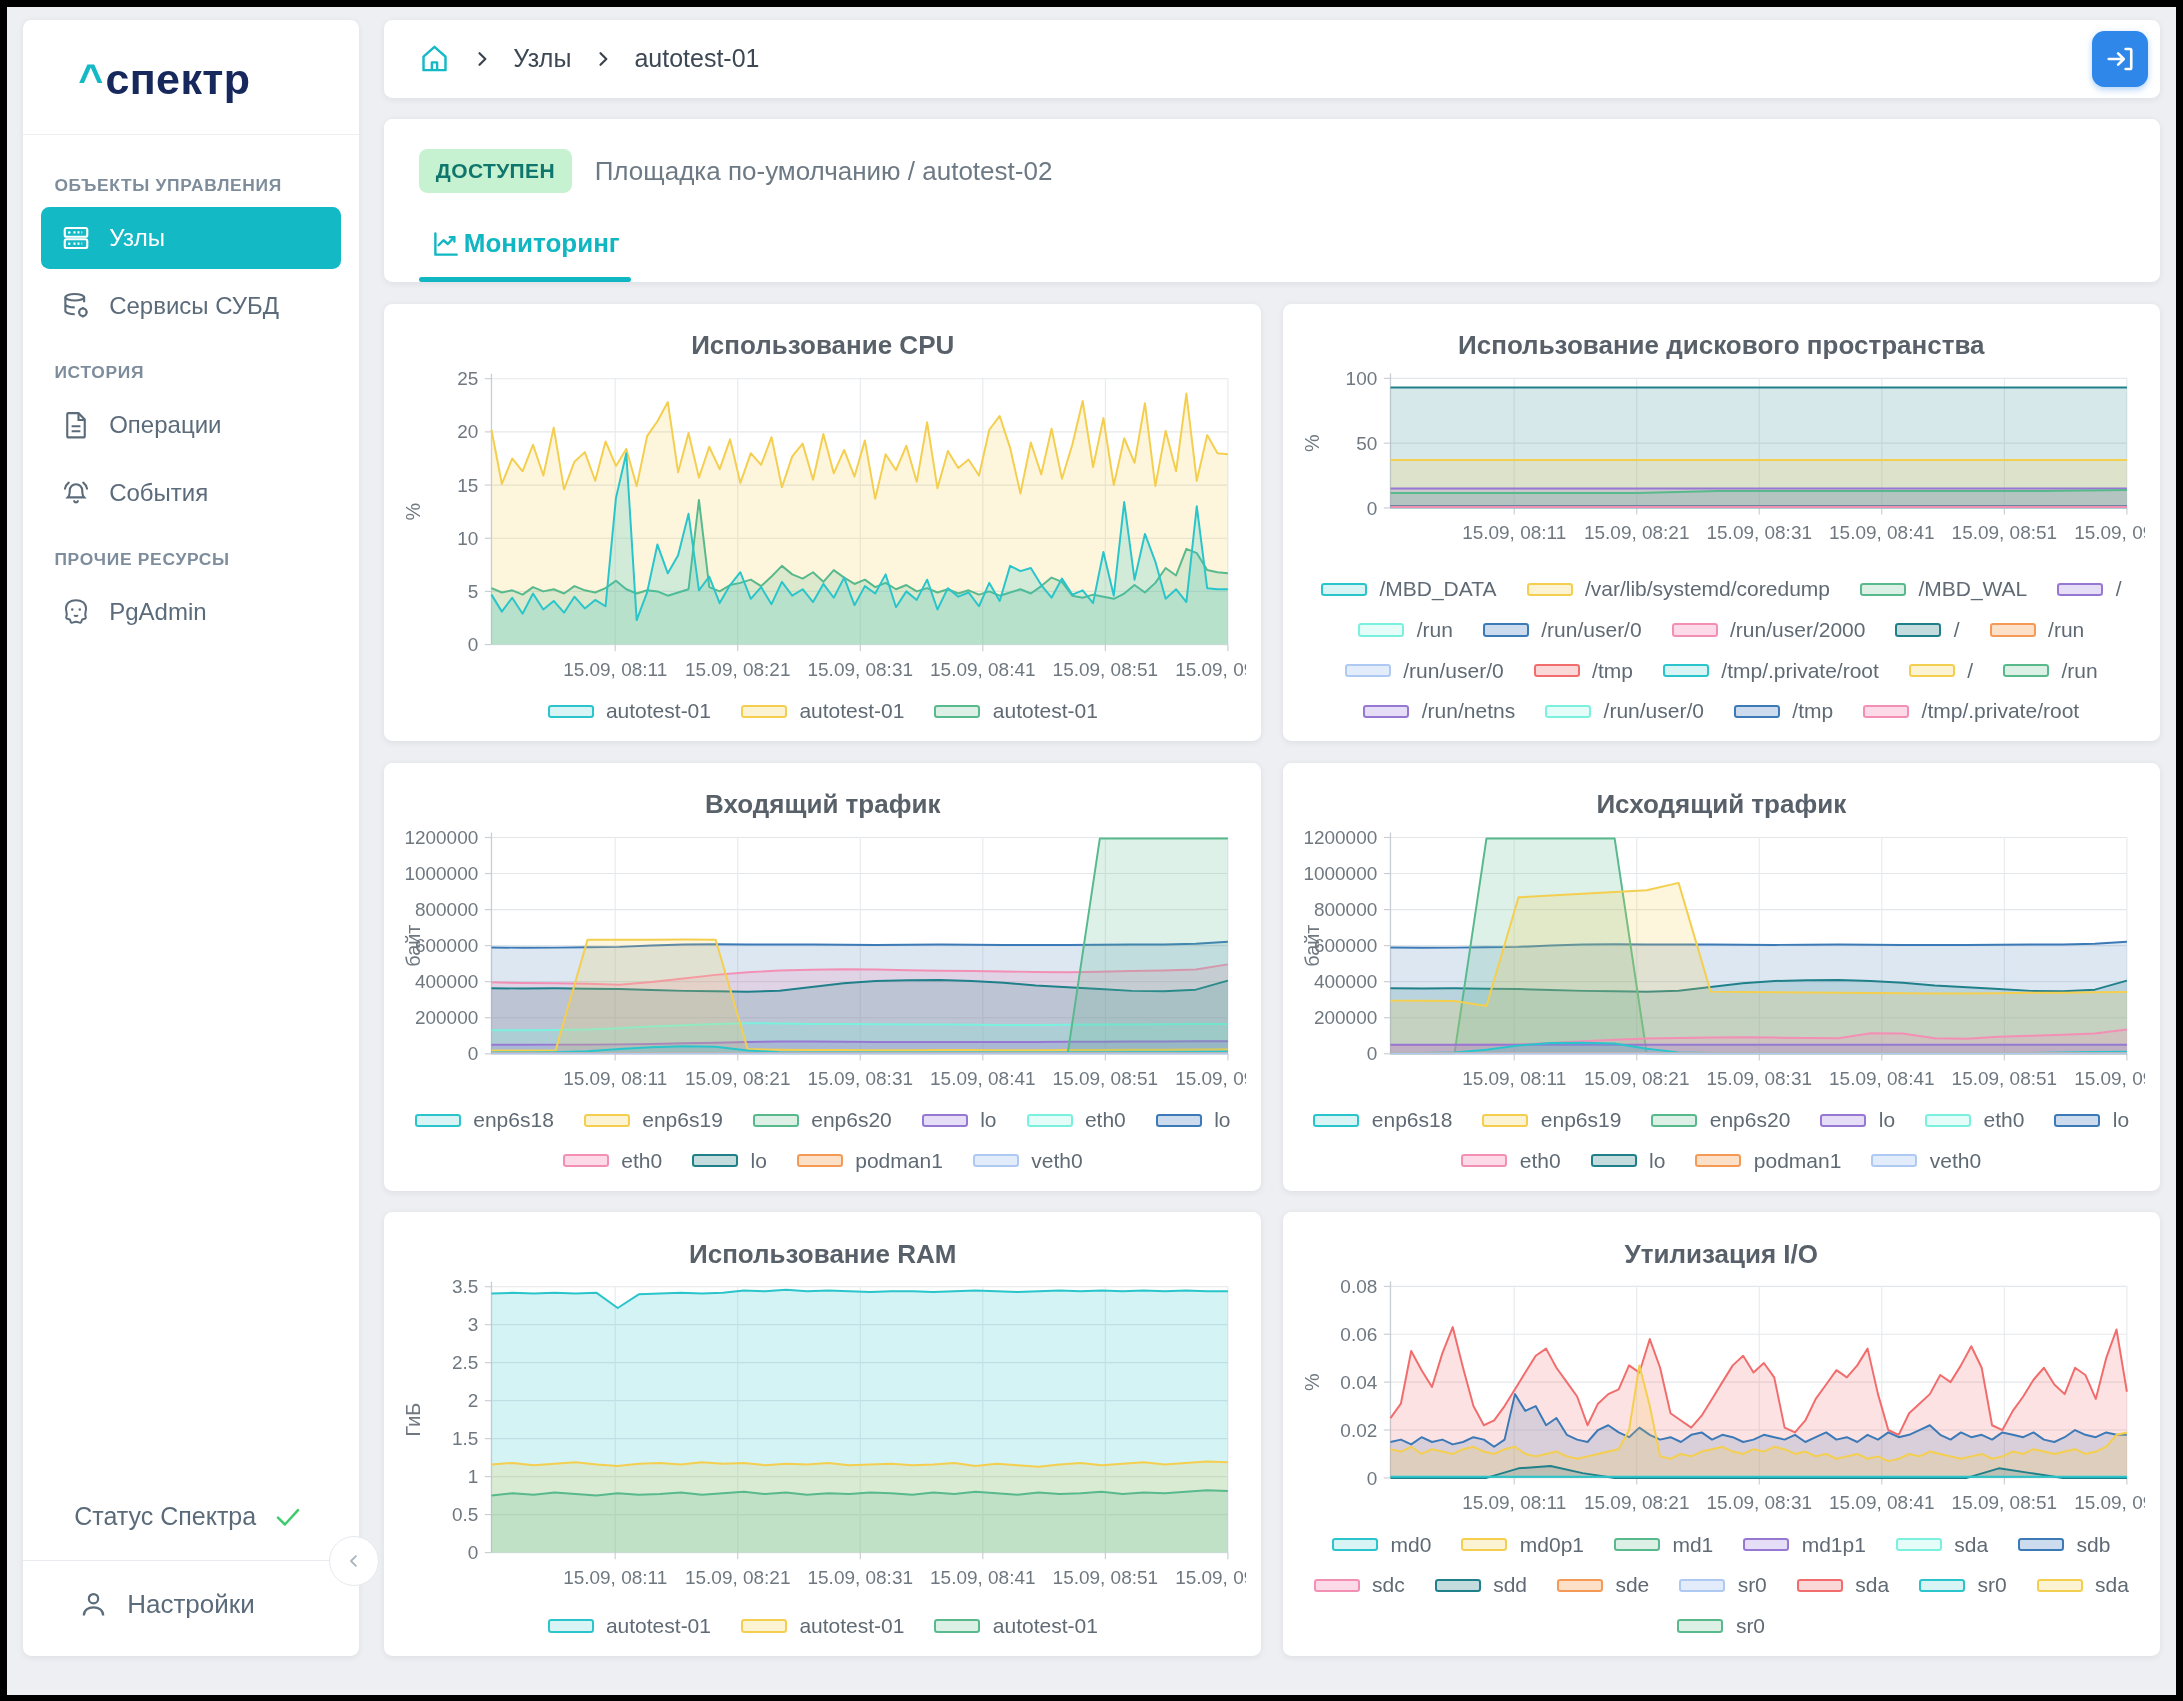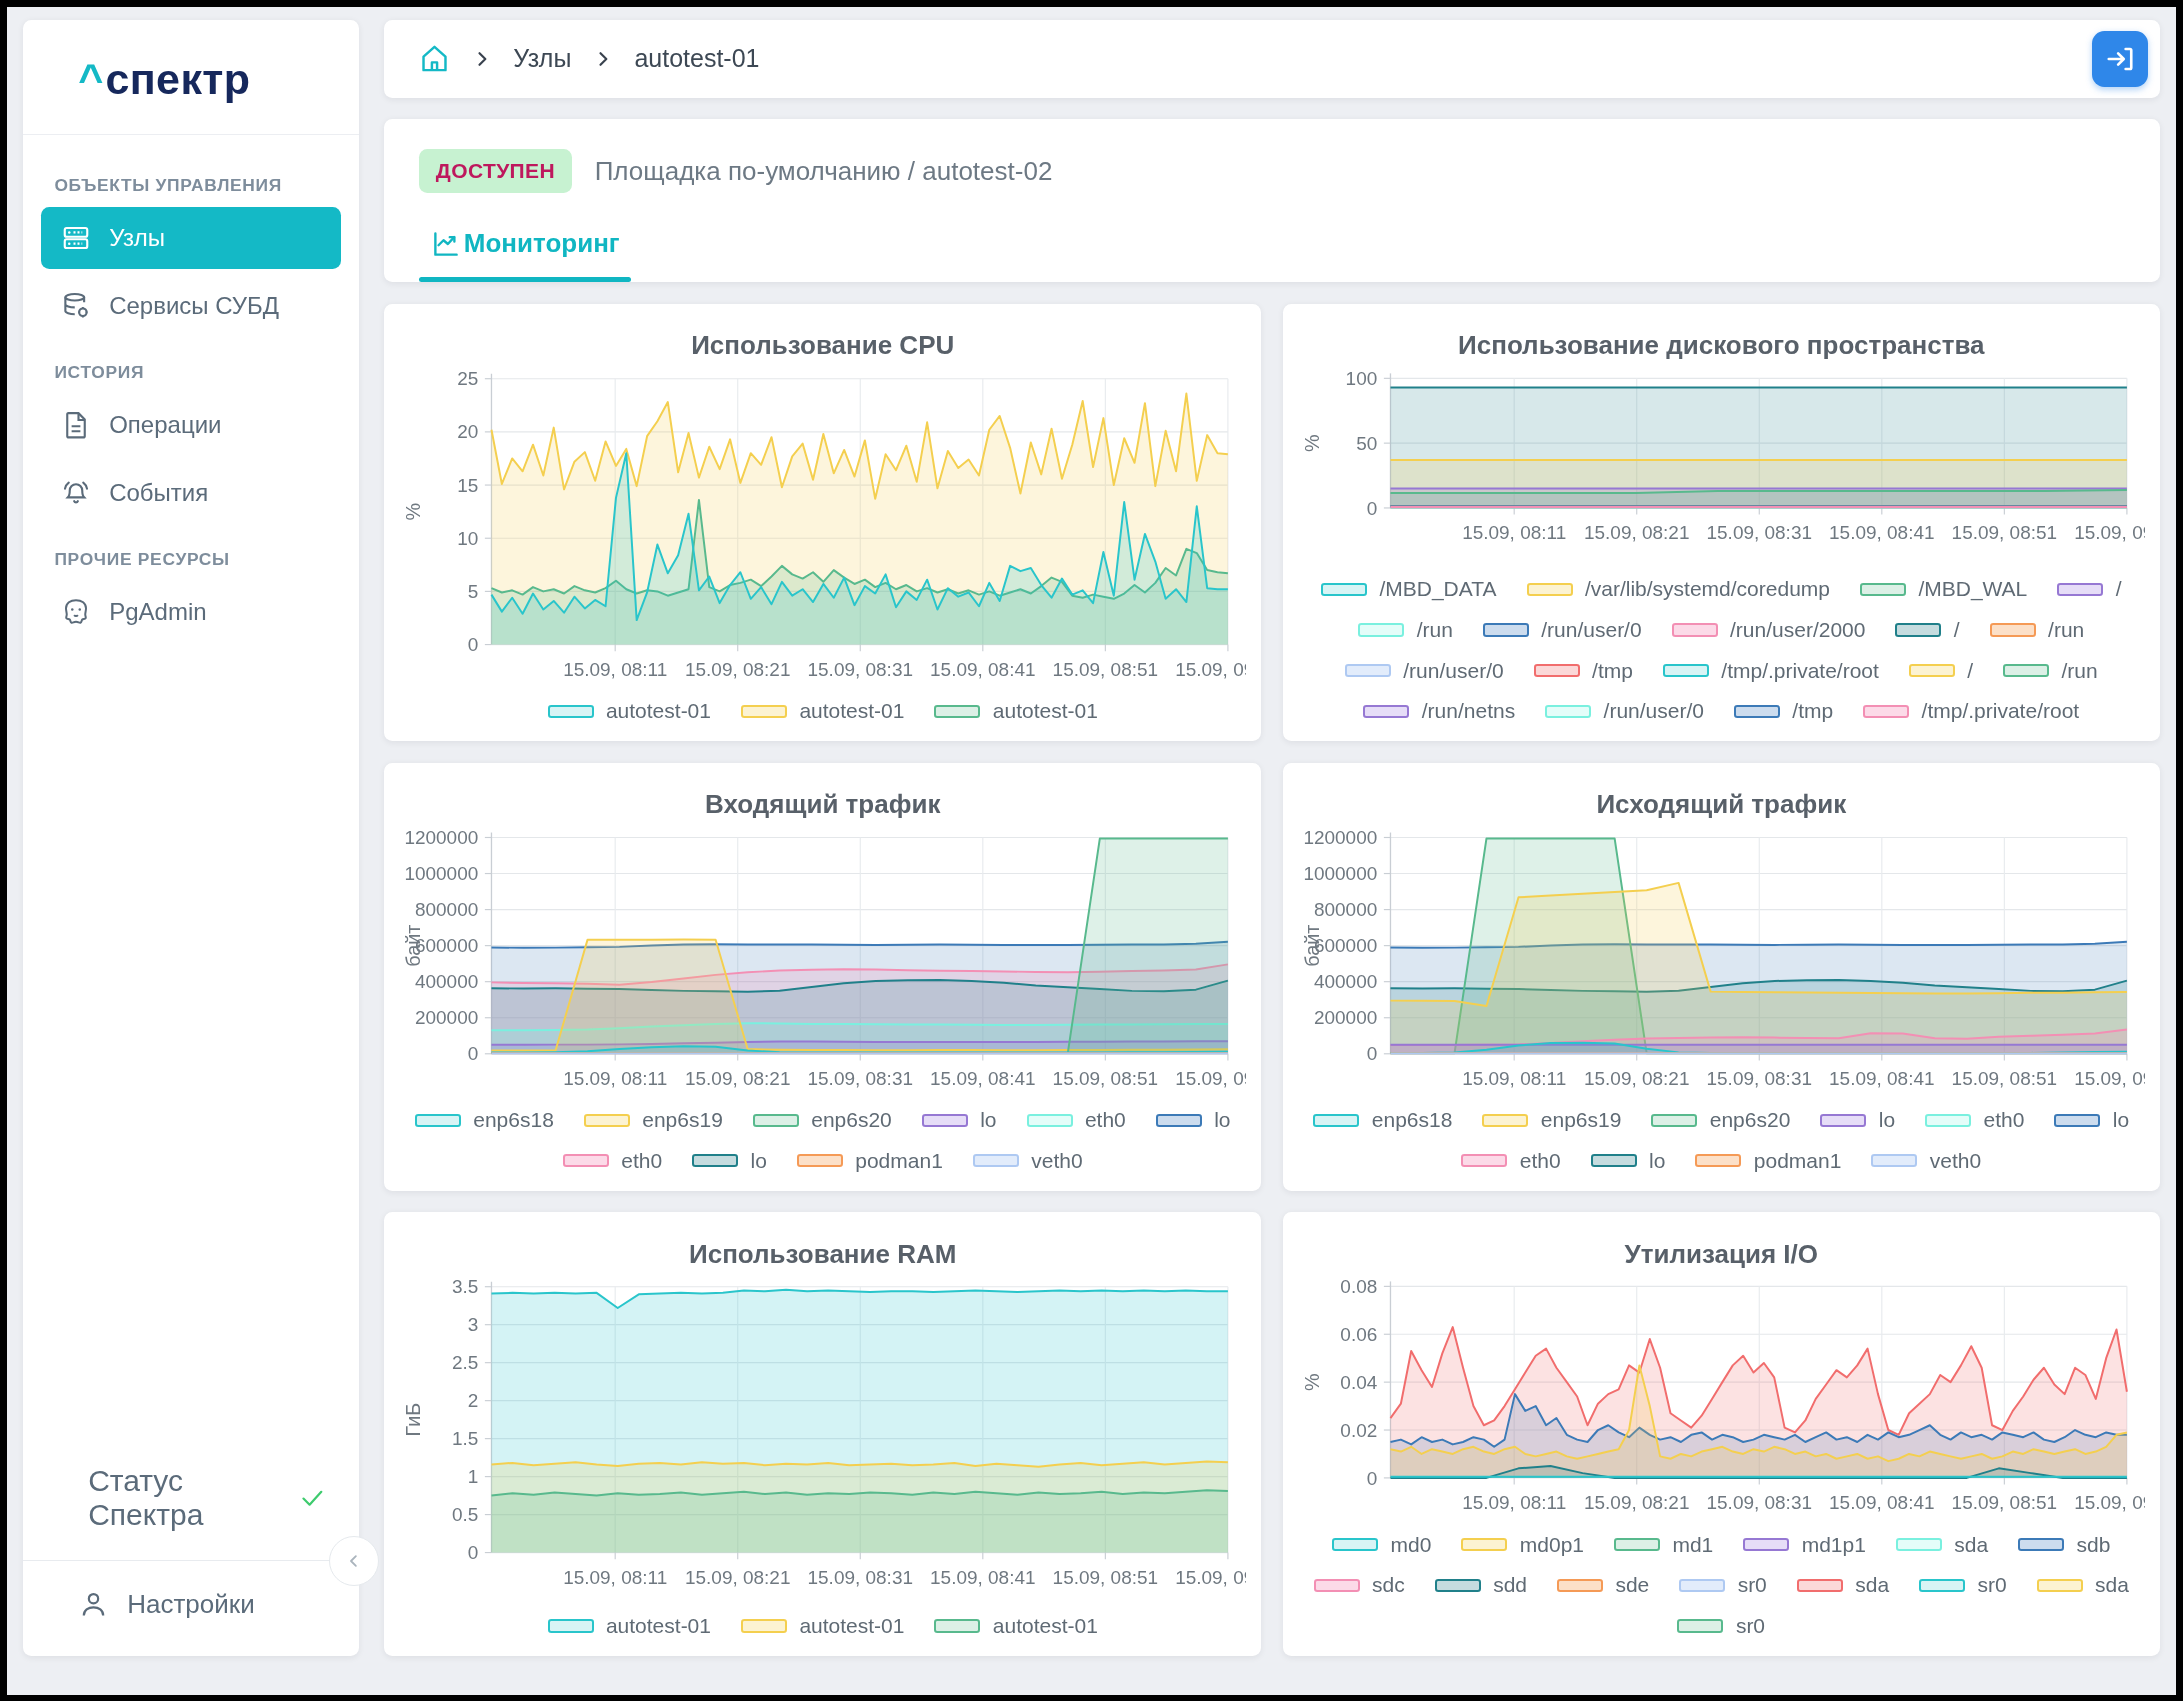--- a/index.html
+++ b/index.html
@@ -16,21 +16,21 @@
     box-shadow:0 1.7px 6.6px rgba(25,30,40,.07);}
   .logo{padding:35px 16.6px 30px 55px;font-size:43px;font-weight:700;color:#16285c;border-bottom:1.7px solid #eceef2;letter-spacing:0.4px;}
   .logo .caret{color:#14b9c6;font-weight:800;margin-right:1.7px;}
   .nav{padding:15px 18px 0;}
   .sec-label{font-size:17.4px;font-weight:700;color:#7e8d9c;letter-spacing:0.7px;margin:25px 13.2px 11.6px;}
   .item{display:flex;align-items:center;gap:18px;padding:15.7px 20px;border-radius:8.3px;color:#5b6b7a;
     font-size:24px;margin:6.6px 0;cursor:pointer;}
   .item svg{width:30px;height:30px;flex:none;}
   .item.active{background:#14b9c6;color:#fff;}
   .sidebar-bottom{margin-top:auto;}
-  .status-row{display:flex;align-items:center;gap:16.6px;padding:25px 33px 28px 65px;font-size:30px;color:#5b6b7a;}
+  .status-row{display:flex;align-items:center;gap:16.6px;padding:25px 33px 28px 51px;font-size:25px;color:#5b6b7a;}
   .status-row svg{width:30px;height:30px;}
   .sb-divider{position:relative;border-top:1.7px solid #e8ebef;}
   .collapse-btn{position:absolute;right:-20px;top:-25px;width:48px;height:48px;border-radius:50%;
     background:#fff;border:1.7px solid #e5e9ed;display:flex;align-items:center;justify-content:center;cursor:pointer;}
   .collapse-btn svg{width:18px;height:18px;}
   .settings-row{display:flex;align-items:center;gap:18px;padding:28px 33px 36px 55px;font-size:26px;color:#5b6b7a;cursor:pointer;}
   .settings-row svg{width:31px;height:31px;}
 
   
   .main{flex:1;min-width:0;display:flex;flex-direction:column;}
@@ -39,21 +39,21 @@
   .crumb{font-size:25px;color:#3d4854;cursor:pointer;}
   .crumb.current{cursor:default;}
   .crumb-sep svg{width:20px;height:20px;display:block;}
   .home-ic svg{width:31px;height:31px;display:block;}
   .login-btn{margin-left:auto;width:56px;height:56px;border-radius:12.4px;background:#2f87e9;border:none;
     display:flex;align-items:center;justify-content:center;cursor:pointer;box-shadow:0 2.5px 6.6px rgba(47,135,233,.35);}
   .login-btn svg{width:30px;height:30px;}
 
   .header-card{margin-top:21.5px;background:#fff;border-radius:8.3px;padding:30px 35px 0;box-shadow:0 1.7px 6.6px rgba(25,30,40,.07);}
   .header-row{display:flex;align-items:center;gap:23px;}
-  .badge{background:#c7f2d1;color:#be185d;font-weight:700;font-size:21px;letter-spacing:0.4px;
+  .badge{background:#c7f2d1;color:#0f766e;font-weight:700;font-size:21px;letter-spacing:0.4px;
     padding:10px 16.6px;border-radius:8.3px;}
   .obj-path{font-size:26px;color:#6d7984;}
   .tab{display:inline-flex;align-items:center;gap:3px;margin-top:35px;color:#10b6c2;font-size:26px;
     font-weight:600;position:relative;padding:0 11.6px 23px;cursor:pointer;}
   .tab svg{width:30px;height:30px;}
   .tab::after{content:"";position:absolute;left:0;right:0;bottom:0;height:5px;background:#10b6c2;border-radius:2.5px;}
 
   .charts{margin-top:21.5px;display:grid;grid-template-columns:1fr 1fr;gap:21.5px;}
   .chart-card{background:#fff;border-radius:8.3px;padding:20px 15px 18px;box-shadow:0 1.7px 6.6px rgba(25,30,40,.07);
     display:flex;flex-direction:column;}

